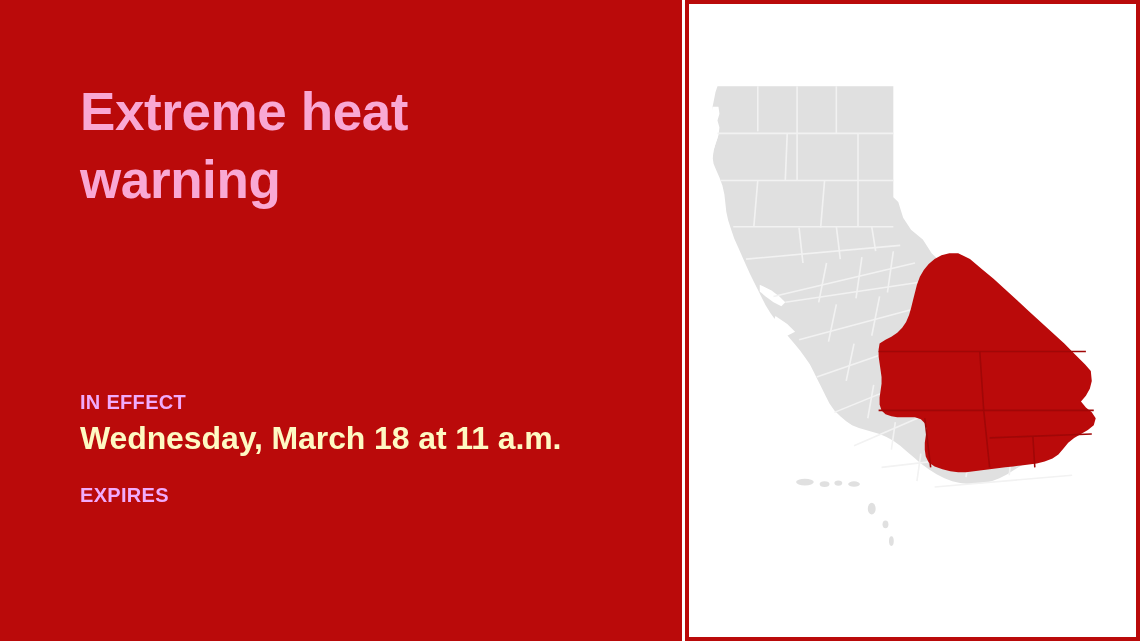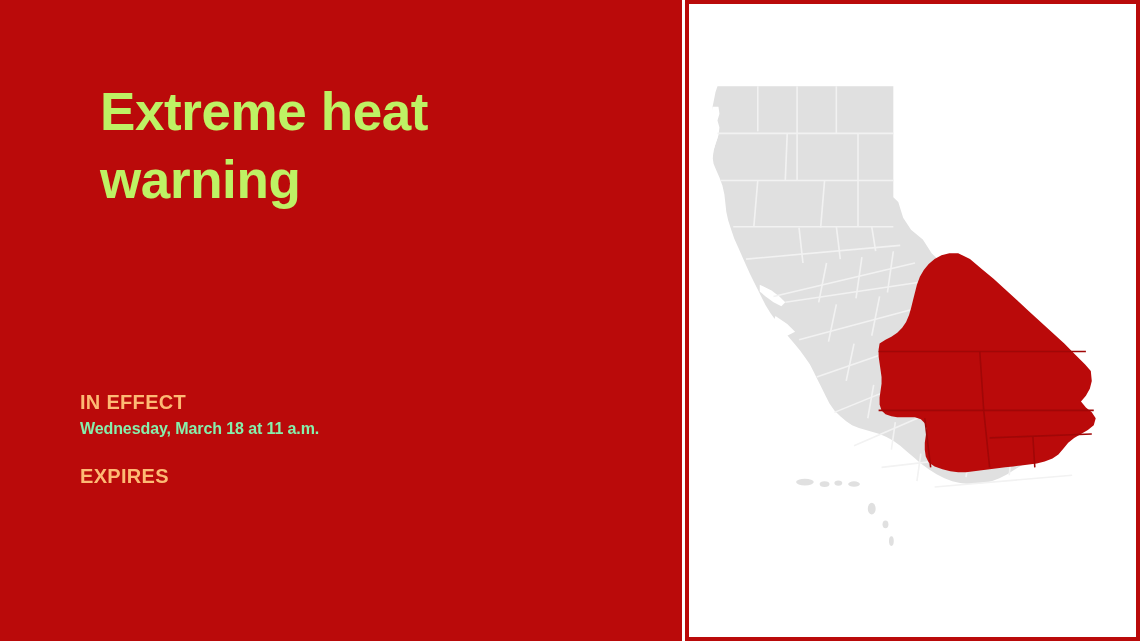--- a/index.html
+++ b/index.html
@@ -24,49 +24,48 @@
     width: 682px;
     height: 641px;
     background: #ba0a0a;
   }
 
   #alert-title {
     position: absolute;
     left: 80px;
     top: 78px;
     width: 560px;
-    color: #bef264;
+    color: #f9a8d4;
     font-size: 53px;
     font-weight: bold;
     line-height: 1.29;
     letter-spacing: -0.4px;
     white-space: pre-line;
-    margin-left: 20px;
   }
 
   #timing-block {
     position: absolute;
     left: 80px;
     top: 392px;
     width: 580px;
   }
   .timing-group { margin-bottom: 28px; }
   .timing-group:last-child { margin-bottom: 16px; }
 
   .timing-label {
-    color: #fdba74;
+    color: #f0abfc;
     font-size: 20px;
     font-weight: bold;
     letter-spacing: 0.3px;
     line-height: 1.0;
     margin-bottom: 8px;
   }
   .timing-value {
-    color: #86efac;
-    font-size: 16px;
+    color: #fef9c3;
+    font-size: 32px;
     font-weight: bold;
     letter-spacing: -0.1px;
     line-height: 1.15;
   }
 
   
   #map-panel {
     position: absolute;
     left: 685px;
     top: 0px;

